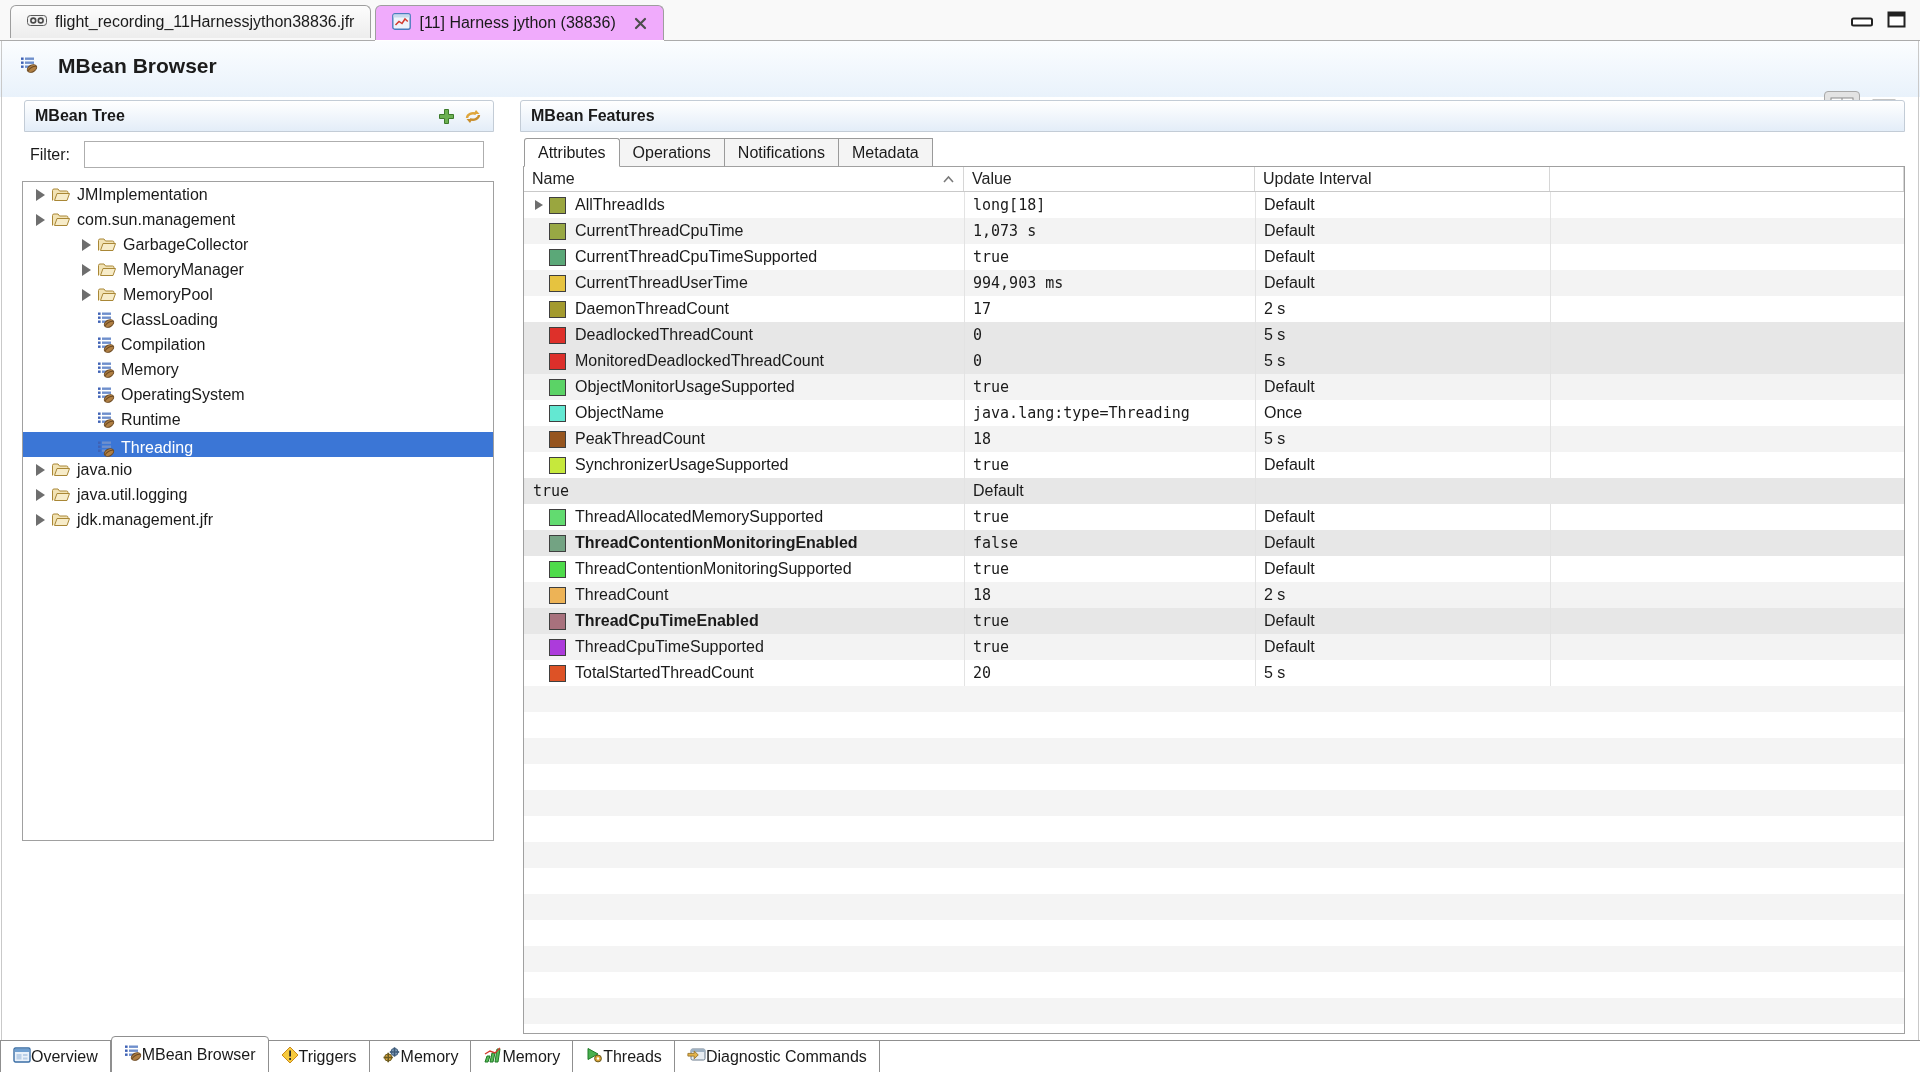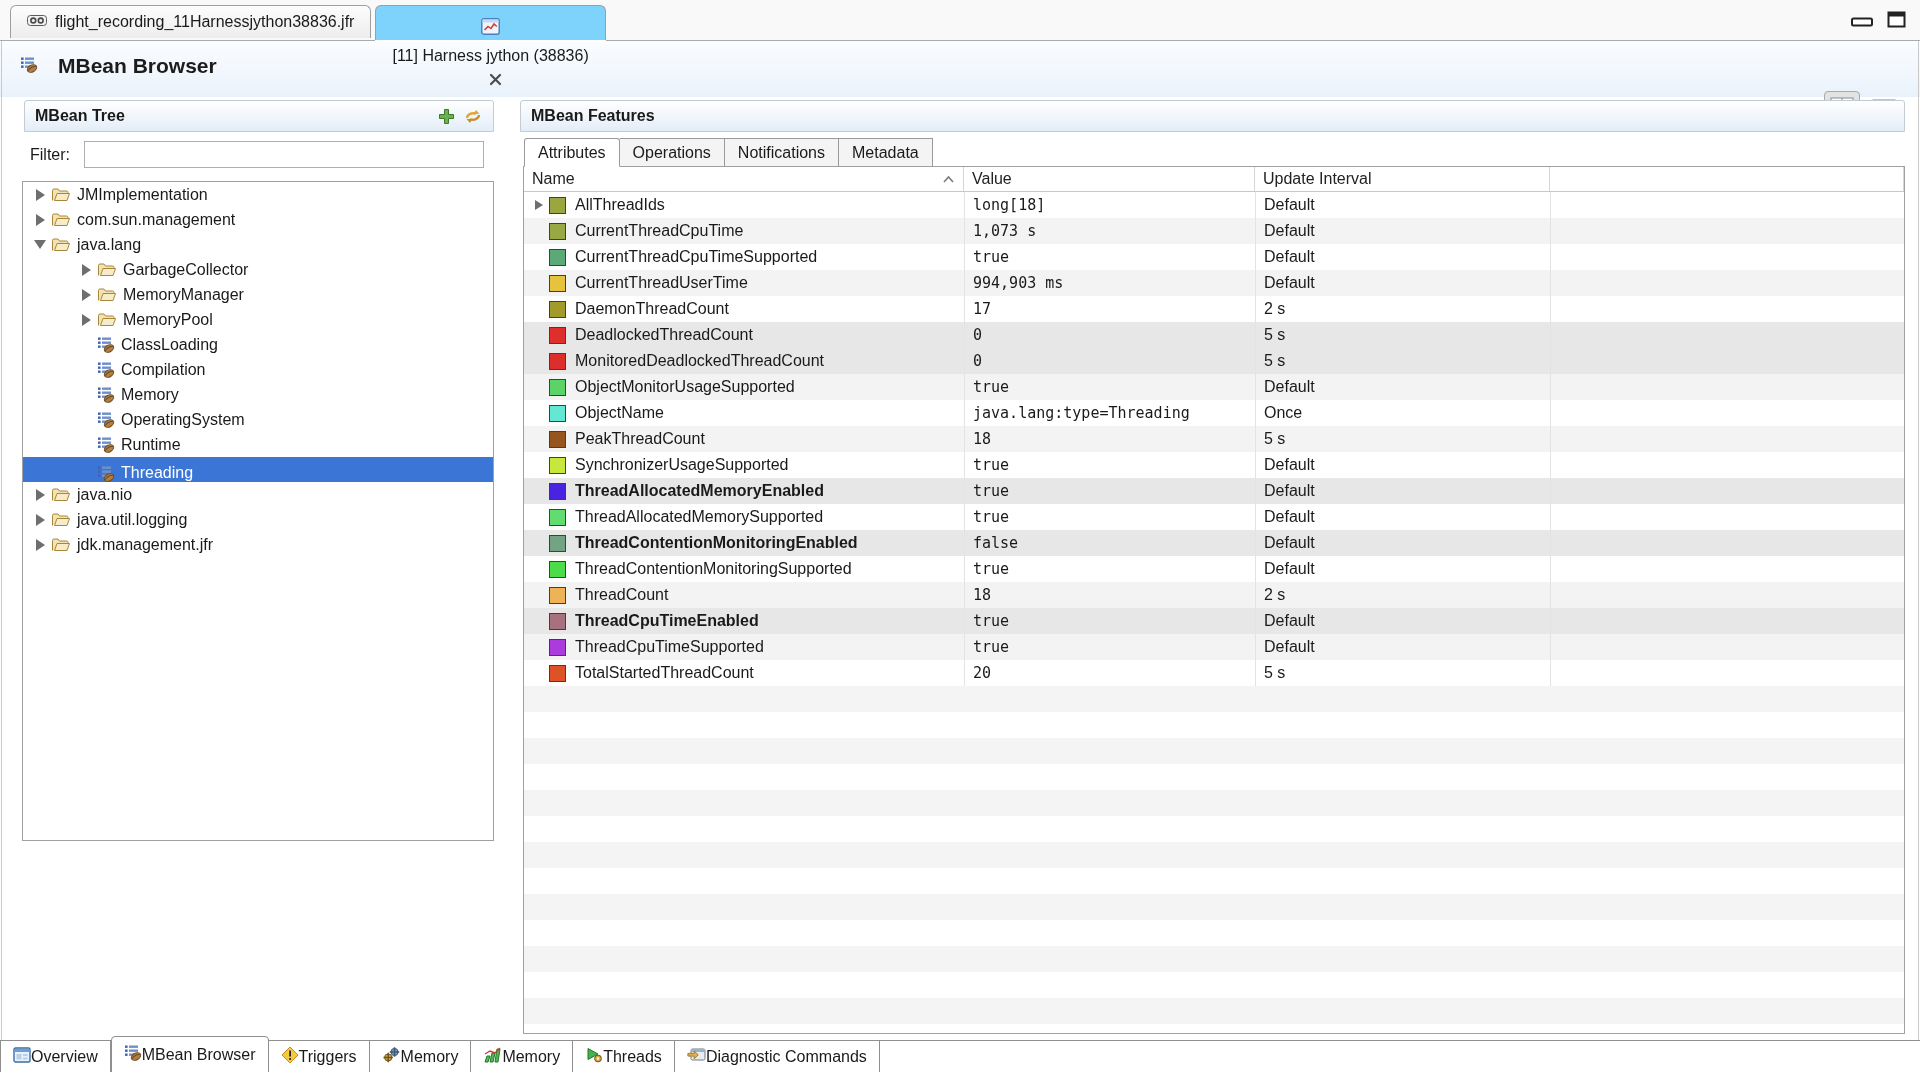--- a/index.html
+++ b/index.html
@@ -6,21 +6,21 @@
   html,body { width:1920px; height:1072px; overflow:hidden;
     font-family:"Liberation Sans", sans-serif; background:#ffffff; color:#1a1a1a; }
 
   
   .editor-tabbar { position:absolute; left:0; top:0; width:1920px; height:41px;
     background:#f9f9f9; border-bottom:1px solid #ababab; }
   .etabs { position:absolute; left:10px; bottom:0; display:flex; }
   .etab { display:flex; align-items:center; gap:8px; height:33px; padding:12px 16px;
     border:1px solid #9e9e9e; border-bottom:none; border-radius:6px 6px 0 0;
     background:linear-gradient(#fdfdfd,#ededed); font-size:16px; margin-right:4px; position:relative; }
-  .etab.active { background:#7dd3fc; height:35px; z-index:2; box-shadow:0 1px 0 #fff;flex-direction:column; }
+  .etab.active { background:#f0abfc; height:35px; z-index:2; box-shadow:0 1px 0 #fff; }
   .etab .close { margin-left:10px; display:inline-flex; }
   .win-controls { position:absolute; right:14px; top:11px; display:flex; gap:14px; align-items:center; }
 
   
   .form-header { position:absolute; left:0; top:41px; width:1920px; height:56px;
     background:linear-gradient(to bottom,#fbfdff,#e9f2fb); }
   .form-header .hicon { position:absolute; left:20px; top:15px; }
   .form-header h1 { position:absolute; left:58px; top:13px; font-size:21px; font-weight:bold; color:#1c1c1c; }
   .layout-buttons { position:absolute; right:18px; top:50px; display:flex; gap:6px; }
   .layout-btn { width:36px; height:38px; display:flex; align-items:center; justify-content:center;
@@ -210,32 +210,20 @@
         <span class="tri-r"></span>
       </span>
       <span class="tree-ico">
         <svg width="20" height="15" viewBox="0 0 20 15">
           <path d="M1.5 13.5 L1.5 3.5 Q1.5 2 3 2 h4 l1.5 2 h7 q1.5 0 1.5 1.5 V7" fill="#f2e3b5" stroke="#a98736"></path>
           <path d="M3.5 13.5 L6 6.5 h12.5 L16 13.5 Z" fill="#f7ecc9" stroke="#a98736"></path>
         </svg>
       </span>
       <span>com.sun.management</span>
     </div>
-    <div class="tree-row" style="padding-left: 10px;">
-      <span class="twisty">
-        <span class="tri-d"></span>
-      </span>
-      <span class="tree-ico">
-        <svg width="20" height="15" viewBox="0 0 20 15">
-          <path d="M1.5 13.5 L1.5 3.5 Q1.5 2 3 2 h4 l1.5 2 h7 q1.5 0 1.5 1.5 V7" fill="#f2e3b5" stroke="#a98736"></path>
-          <path d="M3.5 13.5 L6 6.5 h12.5 L16 13.5 Z" fill="#f7ecc9" stroke="#a98736"></path>
-        </svg>
-      </span>
-      <span>java.lang</span>
-    </div>
     <div class="tree-row" style="padding-left: 56px;">
       <span class="twisty">
         <span class="tri-r"></span>
       </span>
       <span class="tree-ico">
         <svg width="20" height="15" viewBox="0 0 20 15">
           <path d="M1.5 13.5 L1.5 3.5 Q1.5 2 3 2 h4 l1.5 2 h7 q1.5 0 1.5 1.5 V7" fill="#f2e3b5" stroke="#a98736"></path>
           <path d="M3.5 13.5 L6 6.5 h12.5 L16 13.5 Z" fill="#f7ecc9" stroke="#a98736"></path>
         </svg>
       </span>
@@ -547,25 +535,20 @@
         <div class="t-name">
           <span class="t-twisty"></span>
           <span class="chip" style="background: rgb(198, 232, 60);"></span>
           <span class="lbl">SynchronizerUsageSupported</span>
         </div>
         <div class="t-val">true</div>
         <div class="t-upd">Default</div>
         <div class="t-ext"></div>
       </div>
       <div class="t-grid t-row hl">
-        <div class="t-name bold">
-          <span class="t-twisty"></span>
-          <span class="chip" style="background: rgb(74, 35, 224);"></span>
-          <span class="lbl">ThreadAllocatedMemoryEnabled</span>
-        </div>
         <div class="t-val">true</div>
         <div class="t-upd">Default</div>
         <div class="t-ext"></div>
       </div>
       <div class="t-grid t-row">
         <div class="t-name">
           <span class="t-twisty"></span>
           <span class="chip" style="background: rgb(98, 219, 112);"></span>
           <span class="lbl">ThreadAllocatedMemorySupported</span>
         </div>

